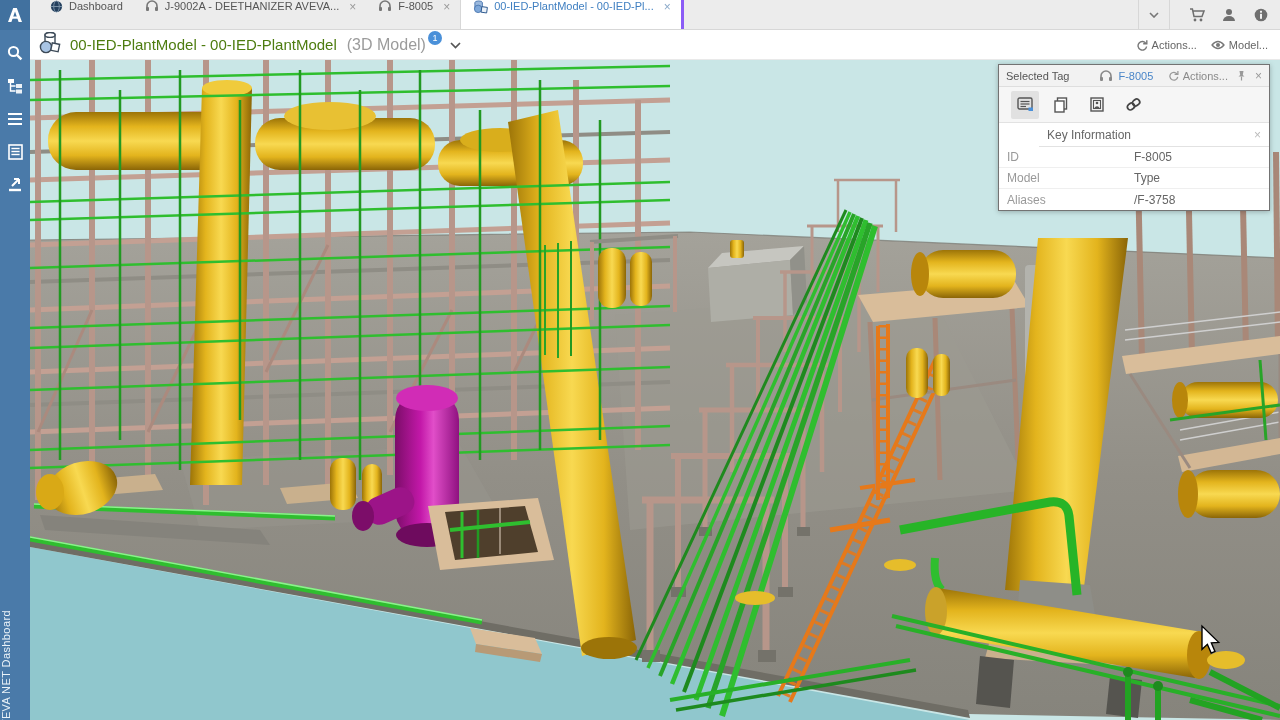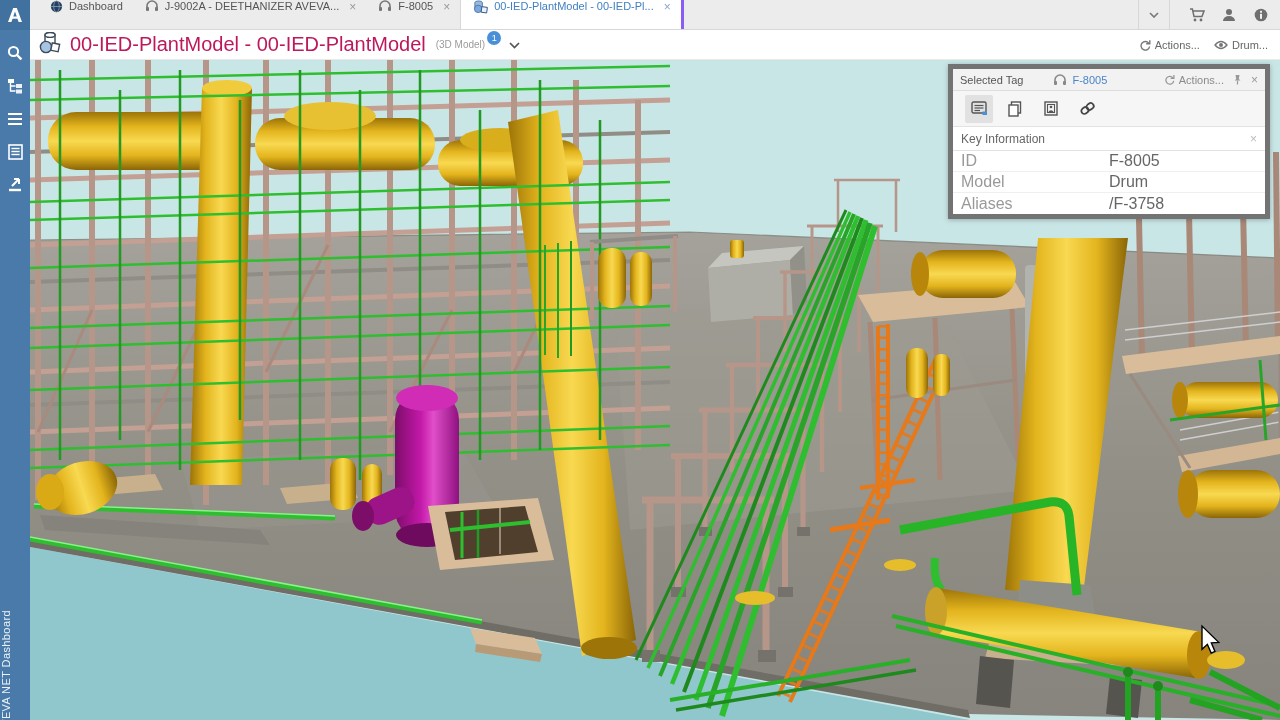--- a/index.html
+++ b/index.html
@@ -31,56 +31,56 @@
     justify-content:center; border-left:1px solid #d7d7d7;
     border-right:1px solid #d7d7d7; color:#777; cursor:pointer; }
   .tb-ico { width:26px; height:30px; display:flex; align-items:center;
     justify-content:center; cursor:pointer; margin-right:6px; }
 
   
   .titlebar { position:absolute; left:30px; top:30px; right:0; height:30px;
     background:#fff; display:flex; align-items:center; z-index:25;
     border-bottom:1px solid #e9e9e9; }
   .titlebar .t-ico { margin:0 8px 0 8px; }
-  .t-title { font-size:20px; color:#be185d; }
-  .t-sub { font-size:10px; color:#9b9b9b; margin-left:10px; }
+  .t-title { font-size:15px; color:#4d7c0f; }
+  .t-sub { font-size:16px; color:#9b9b9b; margin-left:10px; }
   .t-badge { background:#4a90d9; color:#fff; font-size:9px; min-width:14px;
     height:14px; border-radius:8px; display:inline-flex; align-items:center;
     justify-content:center; position:relative; top:-7px; left:2px; padding:0 3px; }
   .t-chev { color:#666; font-size:11px; margin-left:10px; cursor:pointer; }
   .t-right { margin-left:auto; display:flex; align-items:center; gap:14px;
     padding-right:12px; }
   .t-btn { display:flex; align-items:center; gap:4px; font-size:11px;
     color:#666; cursor:pointer; }
 
   
   .viewport { position:absolute; left:30px; top:60px; right:0; bottom:0; z-index:1; }
   .viewport svg { display:block; width:100%; height:100%; }
 
   
-  .panel { position:absolute; top:64px; right:10px; width:322px; z-index:40;
-    border:5px solid #737373; box-shadow:0 1px 5px rgba(0,0,0,.25);
+  .panel { position:absolute; top:64px; right:10px; width:272px; z-index:40;
+    border:1px solid #737373; box-shadow:0 1px 5px rgba(0,0,0,.25);
     background:#fff; }
   .p-head { height:22px; background:#f2f2f2; border-bottom:1px solid #dedede;
     display:flex; align-items:center; padding:0 7px; font-size:11px; color:#555; }
   .p-taglink { display:flex; align-items:center; gap:5px; margin-left:30px;
     color:#4a86c8; cursor:pointer; }
   .p-head-right { margin-left:auto; display:flex; align-items:center; gap:9px; }
   .p-actions { display:flex; align-items:center; gap:4px; color:#8a8a8a;
     font-size:11px; cursor:pointer; }
   .p-hico { color:#9a9a9a; cursor:pointer; display:flex; }
   .p-toolbar { height:36px; background:#f6f6f6; border-bottom:1px solid #e2e2e2;
     display:flex; align-items:center; padding-left:12px; gap:8px; }
   .p-tool { width:28px; height:28px; display:flex; align-items:center;
     justify-content:center; border-radius:2px; cursor:pointer; }
   .p-tool.active { background:#e1e1e1; }
   .ki-head { height:24px; display:flex; align-items:center; padding:0 8px;
-    font-size:12px; color:#666; border-bottom:1px solid #e2e2e2; background:#fff; }
+    font-size:12px; color:#666; border-bottom:1px solid #e2e2e2; background:#fff;margin-left:40px; }
   .ki-close { margin-left:auto; color:#bbb; font-size:12px; cursor:pointer; }
-  .ki-row { height:21px; display:flex; align-items:center; font-size:16px;
+  .ki-row { height:21px; display:flex; align-items:center; font-size:12px;
     border-bottom:1px solid #efefef; background:#fff; }
   .ki-row:last-child { border-bottom:none; }
   .ki-label { width:50%; padding-left:8px; color:#999; }
   .ki-value { width:50%; color:#666; }
 </style>
 </head>
 <body>
 
 <div class="sidebar">
   <div class="sb-icon sb-logo">
@@ -218,21 +218,21 @@
           <path d="M10 4.5 A4.3 4.3 0 1 0 10.6 7.5" fill="none" stroke="#777" stroke-width="1.4"></path>
           <path d="M10.8 1.2 v3.6 h-3.6" fill="none" stroke="#777" stroke-width="1.4"></path>
         </svg>
       <span>Actions...</span>
     </span>
     <span class="t-btn">
       <svg width="14" height="10" viewBox="0 0 14 10">
           <path d="M1 5 Q7 -2 13 5 Q7 12 1 5 Z" fill="none" stroke="#777" stroke-width="1.3"></path>
           <circle cx="7" cy="5" r="2" fill="#777"></circle>
         </svg>
-      <span>Drum...</span>
+      <span>Model...</span>
     </span>
   </div>
 </div>
 
 <div class="viewport">
 <svg viewBox="0 0 1250 660" preserveAspectRatio="none">
   <defs>
     <linearGradient id="gY" x1="0" y1="0" x2="1" y2="0">
       <stop offset="0" stop-color="#9c7408"></stop>
           <stop offset="0.25" stop-color="#e3b41d"></stop>
@@ -622,19 +622,19 @@
   <div class="ki-head">
     <span>Key Information</span>
     <span class="ki-close">×</span>
   </div>
   <div class="ki-row">
     <span class="ki-label">ID</span>
     <span class="ki-value">F-8005</span>
   </div>
   <div class="ki-row">
     <span class="ki-label">Model</span>
-    <span class="ki-value">Drum</span>
+    <span class="ki-value">Type</span>
   </div>
   <div class="ki-row">
     <span class="ki-label">Aliases</span>
     <span class="ki-value">/F-3758</span>
   </div>
 </div>
 
 </body></html>

